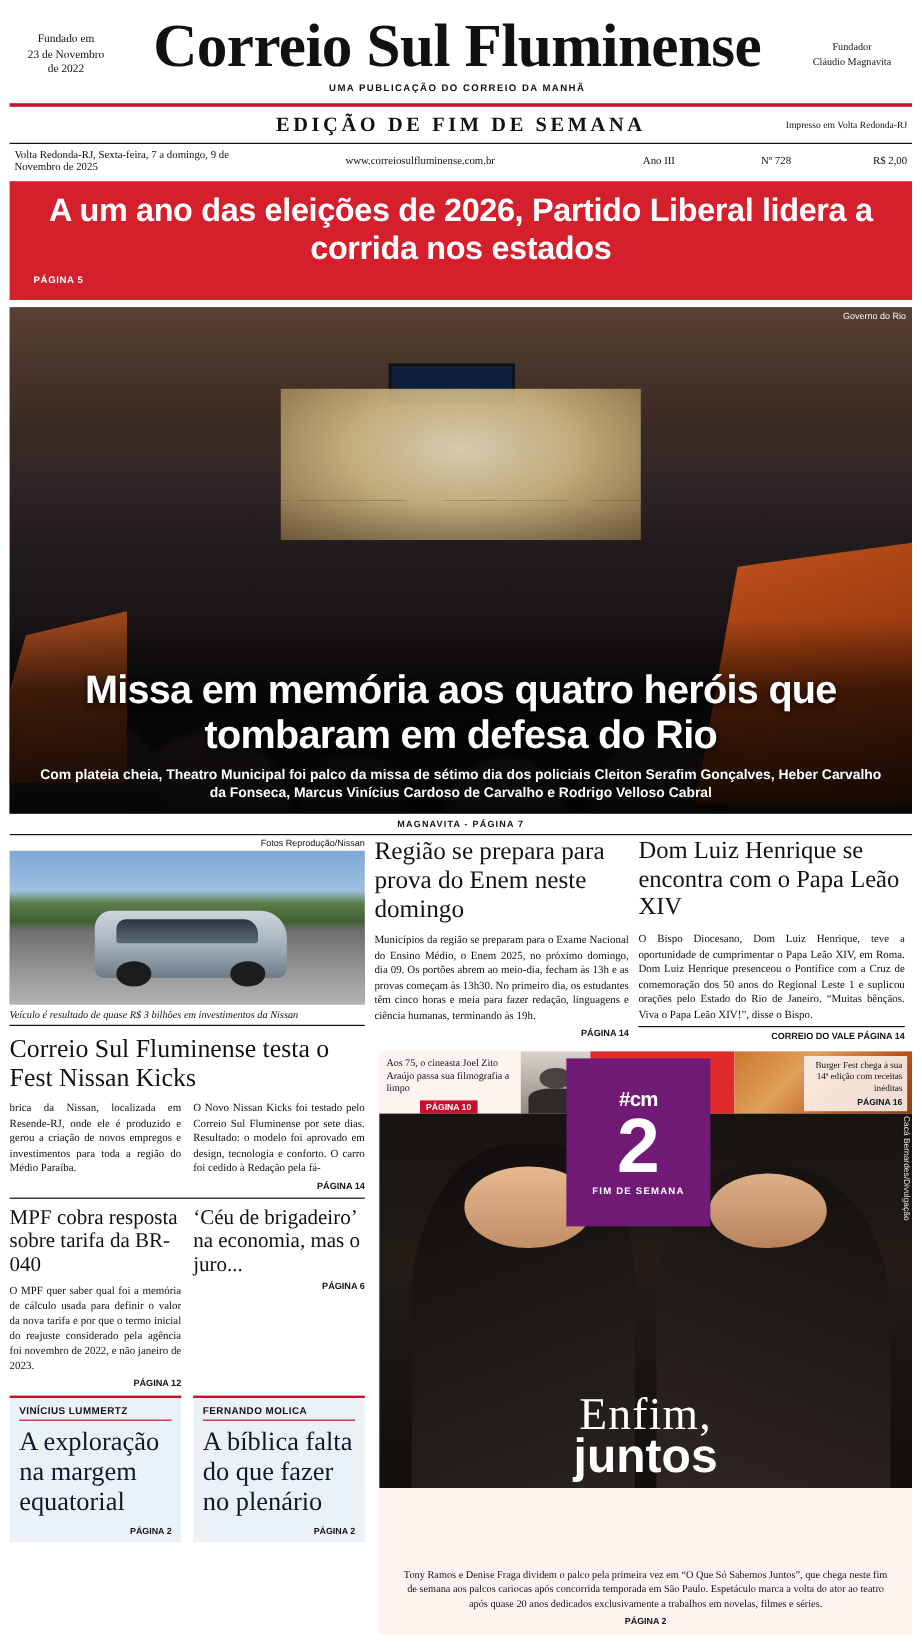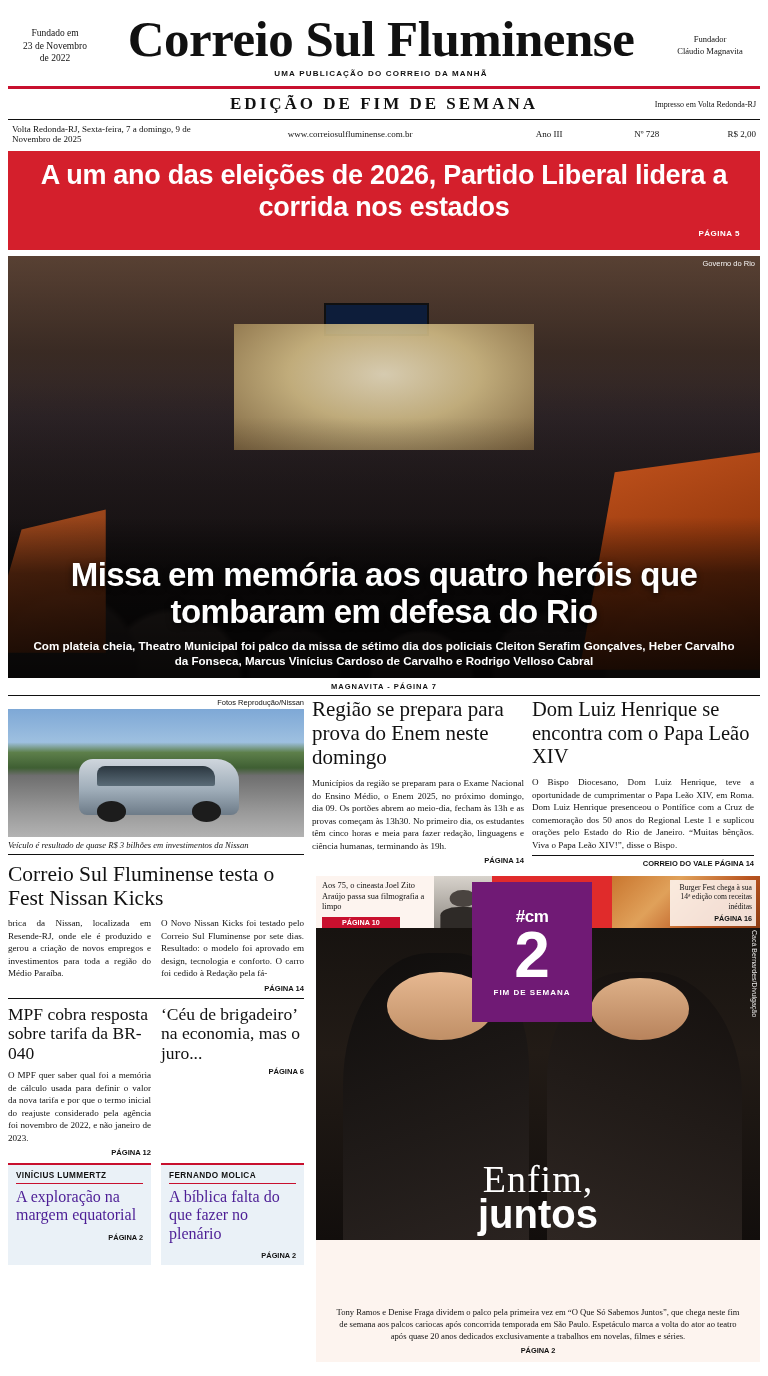--- a/index.html
+++ b/index.html
@@ -65,21 +65,21 @@
   .banner {
     background: #d41f2c; color: #fff; text-align: center;
     padding: 9px 20px 12px 20px; margin-top: 2px;
   }
   .banner-text {
     font-family: "Liberation Sans", sans-serif; font-weight: bold;
     font-size: 27px; line-height: 1.17; letter-spacing: -0.3px;
   }
   .banner-page {
     font-family: "Liberation Sans", sans-serif; font-weight: bold;
-    font-size: 8px; text-align: right; margin-top: 6px; letter-spacing: .5px;
+    font-size: 8px; text-align: left; margin-top: 6px; letter-spacing: .5px;
   }
 
   
   .hero {
     position: relative; height: 422px; margin-top: 6px;
     background: linear-gradient(180deg,#4a3a3c 0%,#2c2326 35%,#1b1517 70%,#120f10 100%);
     overflow: hidden;
   }
   .hero-credit {
     position: absolute; right: 5px; top: 3px; color: #fff; font-size: 7.5px;
@@ -212,21 +212,21 @@
   }
   .opin {
     flex:1; background:#eaf1f7; padding: 6px 8px 5px 8px;
     border-top: 2px solid #c8102e;
   }
   .opin-name {
     font-family:"Liberation Sans", sans-serif; font-weight:bold; font-size:8.2px;
     letter-spacing:.4px; padding-bottom:3px; border-bottom:1px solid #c8102e; margin-bottom:4px;
   }
   .opin-title {
-    font-family:"Liberation Serif", serif; font-size:16px; line-height:1.14; color:#4c1d95;
+    font-family:"Liberation Serif", serif; font-size:22px; line-height:1.14; color:#0f172a;
   }
   .opin-page {
     font-family:"Liberation Sans", sans-serif; font-weight:bold; font-size:7.4px;
     text-align:right; margin-top: 8px;
   }
 
   
   .h-right {
     font-family:"Liberation Serif", serif; font-size: 20.5px; line-height:1.14;
   }
@@ -241,21 +241,21 @@
     background: #fdf4ef; overflow:hidden;
   }
   .feat-top { display:flex; height: 52px; }
   .feat-cell {
     padding: 5px 6px; font-size: 8.4px; line-height:1.25;
     font-family:"Liberation Serif", serif;
   }
   .feat-left { width: 118px; }
   .feat-left .fl-page {
     font-family:"Liberation Sans", sans-serif; font-weight:bold; font-size:7.2px;
-    background:#c8102e; color:#fff; display:inline-block; padding:1px 20px; margin-top:4px;
+    background:#c8102e; color:#fff; display:inline-block; padding:1px 5px; margin-top:4px;margin-left:28px;
   }
   .feat-portrait {
     width: 58px; background: linear-gradient(180deg,#d8d3cc,#8f8a84);
     position:relative;
   }
   .feat-portrait .fp-head {
     position:absolute; left:50%; top:26%; width:46%; height:34%;
     transform:translateX(-50%); background:#4a4440; border-radius:50%;
   }
   .feat-portrait .fp-body {

